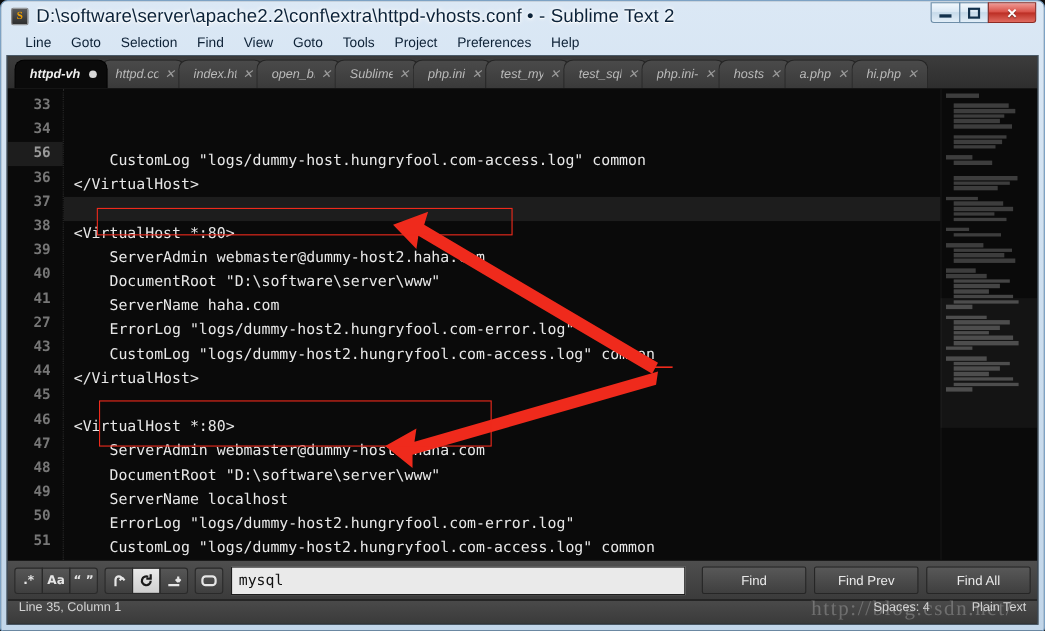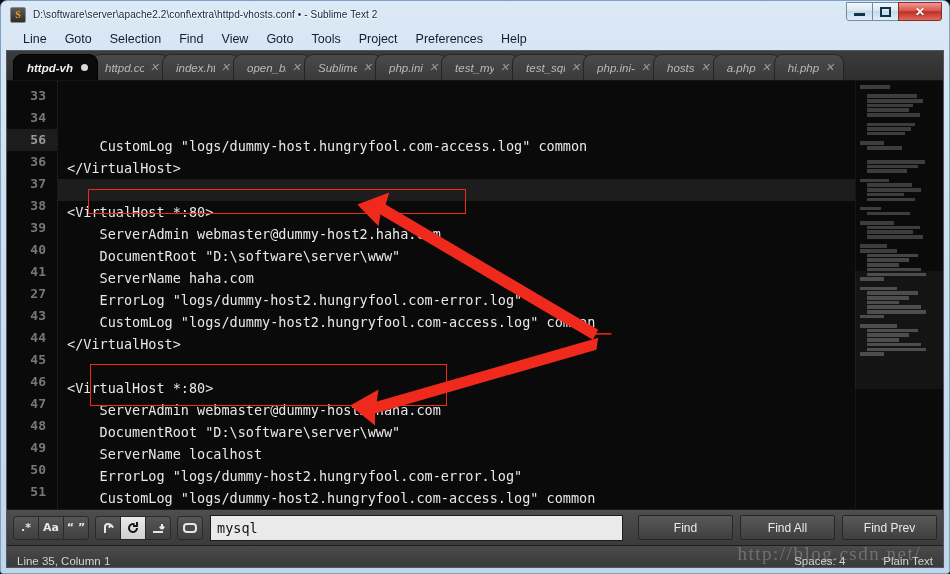--- a/index.html
+++ b/index.html
@@ -30,21 +30,21 @@
   #app-icon {
     width: 16px; height: 16px; flex: none;
     background: linear-gradient(180deg,#5a5a5a,#2d2d2d);
     border: 1px solid #8a8a8a; border-radius: 2px;
     color: #f0a000; font-size: 10px; font-weight: bold;
     display: flex; align-items: center; justify-content: center;
     font-family: "Liberation Serif", serif;
     margin-right: 7px;
   }
   #title-text {
-    font-size: 10px; color: #0b2239;
+    font-size: 17px; color: #0b2239;
     white-space: nowrap; overflow: hidden;
     text-shadow: 0 0 4px #ffffff, 0 0 7px #ffffff, 0 1px 0 #ffffff;
     letter-spacing: .1px;
   }
   #win-controls {
     position: absolute; right: 2px; top: 1px;
     display: flex; align-items: center;
   }
   .wbtn {
     width: 27px; height: 19px;
@@ -240,21 +240,21 @@
     color: #e9e9e9; font-size: 12px;
     display: flex; align-items: center; justify-content: center;
     margin-left: 7px;
   }
 
   
   #statusbar {
     height: 22px; flex: none;
     background: linear-gradient(180deg,#4a4a4a,#3a3a3a);
     border-top: 1px solid #1e1e1e;
-    display: flex; align-items: flex-end;
+    display: flex; align-items: flex-start;
     padding: 0 10px;
     font-size: 11.5px; color: #d3d3d3;
     position: relative;
   }
   #status-right { position: absolute; right: 10px; display: flex; }
   #status-right > span { margin-left: 38px; }
   #watermark {
     position: absolute; right: 22px; top: -3px;
     font-family: "Liberation Serif", serif;
     font-size: 19px; color: rgba(215,215,215,.30);
@@ -470,22 +470,22 @@
             </svg>
         </div>
       </div>
       <div class="tbtn solo">
         <svg width="16" height="14" viewBox="0 0 16 14">
             <rect x="2" y="3" width="12" height="8" rx="3" fill="none" stroke="#e6e6e6" stroke-width="2"></rect>
           </svg>
       </div>
       <input id="find-input" type="text" value="mysql" style="">
       <div class="fbtn">Find</div>
+      <div class="fbtn">Find Prev</div>
       <div class="fbtn">Find All</div>
-      <div class="fbtn">Find Prev</div>
     </div>
 
     <div id="statusbar">
       <span>Line 35, Column 1</span>
       <div id="watermark">http://blog.csdn.net/</div>
       <div id="status-right">
         <span>Spaces: 4</span>
         <span>Plain Text</span>
       </div>
     </div>

